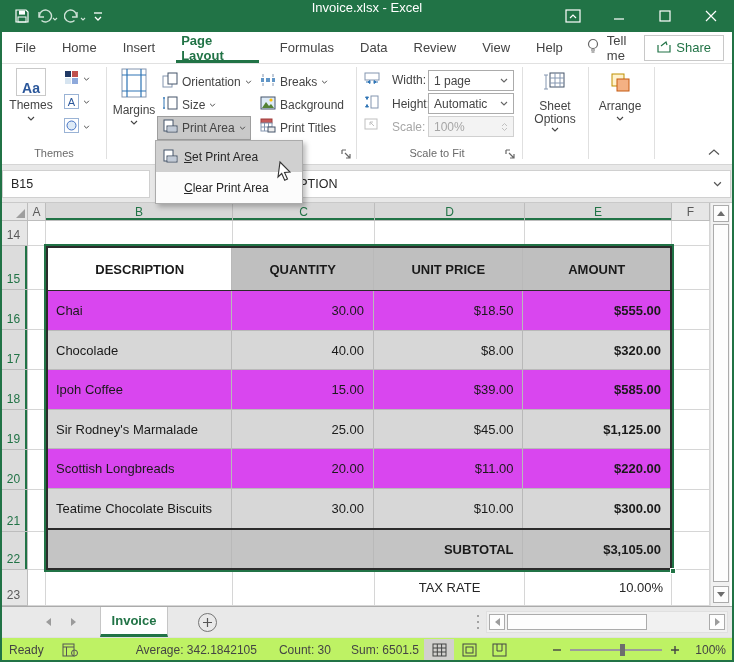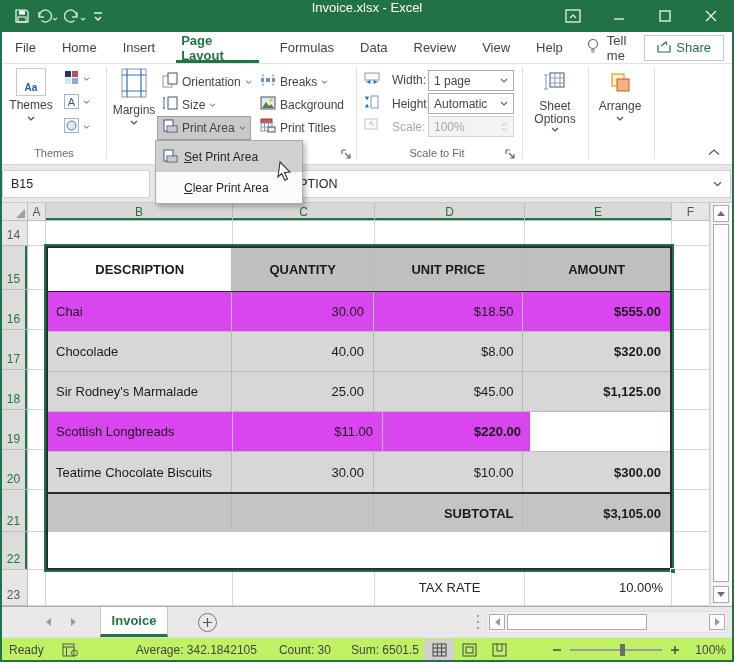--- a/index.html
+++ b/index.html
@@ -241,21 +241,21 @@
 
   <div class="ribbon">
     <div class="vsep" style="left:106px"></div>
     <div class="vsep" style="left:356px"></div>
     <div class="vsep" style="left:522px"></div>
     <div class="vsep" style="left:588px"></div>
     <div class="vsep" style="left:654px"></div>
 
     <div class="bigbtn" style="left:8px; width:46px;">
       <span style="margin-top:2px; width:30px; height:28px; border:1px solid #C9C9C9; display:flex; flex-direction:column; align-items:center; justify-content:center;">
-        <span style="font-size:10px; color:#2B579A; font-weight:bold; line-height:14px;margin-top:12px;">Aa</span>
+        <span style="font-size:14px; color:#2B579A; font-weight:bold; line-height:14px;margin-top:12px;">Aa</span>
         <svg width="24" height="4" viewBox="0 0 24 4">
             <rect x="0" y="0" width="4" height="4" fill="#4472C4"></rect>
             <rect x="5" y="0" width="4" height="4" fill="#ED7D31"></rect>
             <rect x="10" y="0" width="4" height="4" fill="#A5A5A5"></rect>
             <rect x="15" y="0" width="4" height="4" fill="#FFC000"></rect>
             <rect x="20" y="0" width="4" height="4" fill="#70AD47"></rect>
           </svg>
       </span>
       <span class="blabel">Themes</span>
       <svg width="8" height="5" viewBox="0 0 8 5" style="margin-top:4px">
@@ -560,27 +560,34 @@
           <div class="tc c3 band-a">$18.50</div>
           <div class="tc c4 band-a">$555.00</div>
         </div>
         <div class="trow r">
           <div class="tc c1 band-b">Chocolade</div>
           <div class="tc c2 band-b">40.00</div>
           <div class="tc c3 band-b">$8.00</div>
           <div class="tc c4 band-b">$320.00</div>
         </div>
         <div class="trow r">
+          <div class="tc c1 band-a">Ipoh Coffee</div>
+          <div class="tc c2 band-a">15.00</div>
+          <div class="tc c3 band-a">$39.00</div>
+          <div class="tc c4 band-a">$585.00</div>
+        </div>
+        <div class="trow r">
           <div class="tc c1 band-b">Sir Rodney's Marmalade</div>
           <div class="tc c2 band-b">25.00</div>
           <div class="tc c3 band-b">$45.00</div>
           <div class="tc c4 band-b">$1,125.00</div>
         </div>
         <div class="trow r">
           <div class="tc c1 band-a">Scottish Longbreads</div>
+          <div class="tc c2 band-a">20.00</div>
           <div class="tc c3 band-a">$11.00</div>
           <div class="tc c4 band-a">$220.00</div>
         </div>
         <div class="trow r21">
           <div class="tc c1 band-b wrapdesc">Teatime Chocolate Biscuits</div>
           <div class="tc c2 band-b">30.00</div>
           <div class="tc c3 band-b">$10.00</div>
           <div class="tc c4 band-b">$300.00</div>
         </div>
         <div class="trow r22">

